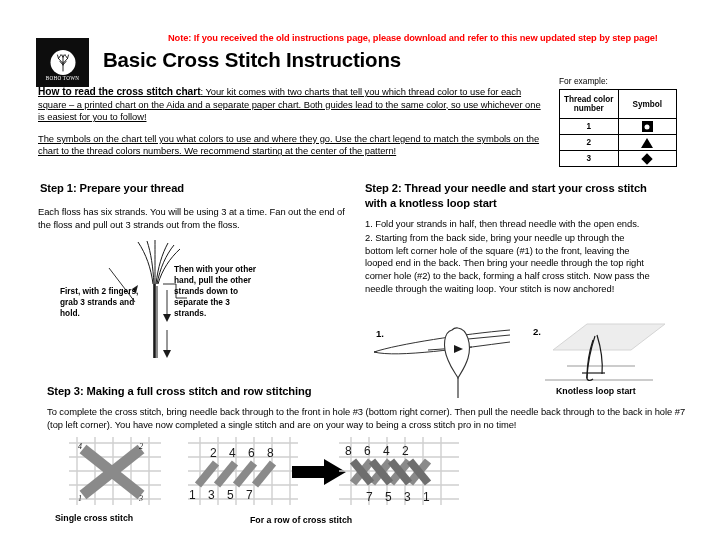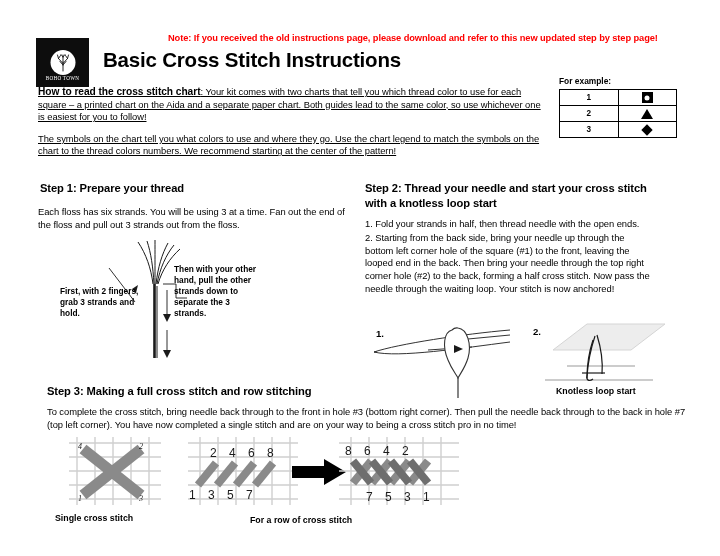--- a/index.html
+++ b/index.html
@@ -102,21 +102,21 @@
 
   
   .example-wrap {
     position: absolute;
     left: 559px;
     top: 76px;
     width: 120px;
   }
   .example-caption {
     font-size: 8.4px;
-    font-weight: bold;
+    font-weight: normal;
     margin-bottom: 3px;
   }
   table.legend {
     border-collapse: collapse;
     width: 118px;
     table-layout: fixed;
   }
   table.legend td, table.legend th {
     border: 1px solid #000000;
     text-align: center;
@@ -259,20 +259,24 @@
 
   <div class="intro">
     <p><span class="lead-label">How to read the cross stitch chart</span><span>:  Your kit comes with two charts that tell you which thread color to use for each square – a printed chart on the Aida and a separate paper chart. Both guides lead to the same color, so use whichever one is easiest for you to follow!</span></p>
     <p>The symbols on the chart tell you what colors to use and where they go. Use the chart legend to match the symbols on the chart to the thread colors numbers. We recommend starting at the center of the pattern!</p>
   </div>
 
   <div class="example-wrap">
     <div class="example-caption">For example:</div>
     <table class="legend">
       <tbody>
+          <tr>
+        <th class="hcell">Thread color number</th>
+        <th class="hcell">Symbol</th>
+      </tr>
       <tr>
         <td>1</td>
         <td class="sym-cell"><span class="sym sym-square"></span></td>
       </tr>
       <tr>
         <td>2</td>
         <td class="sym-cell"><span class="sym sym-tri"></span></td>
       </tr>
       <tr>
         <td>3</td>

